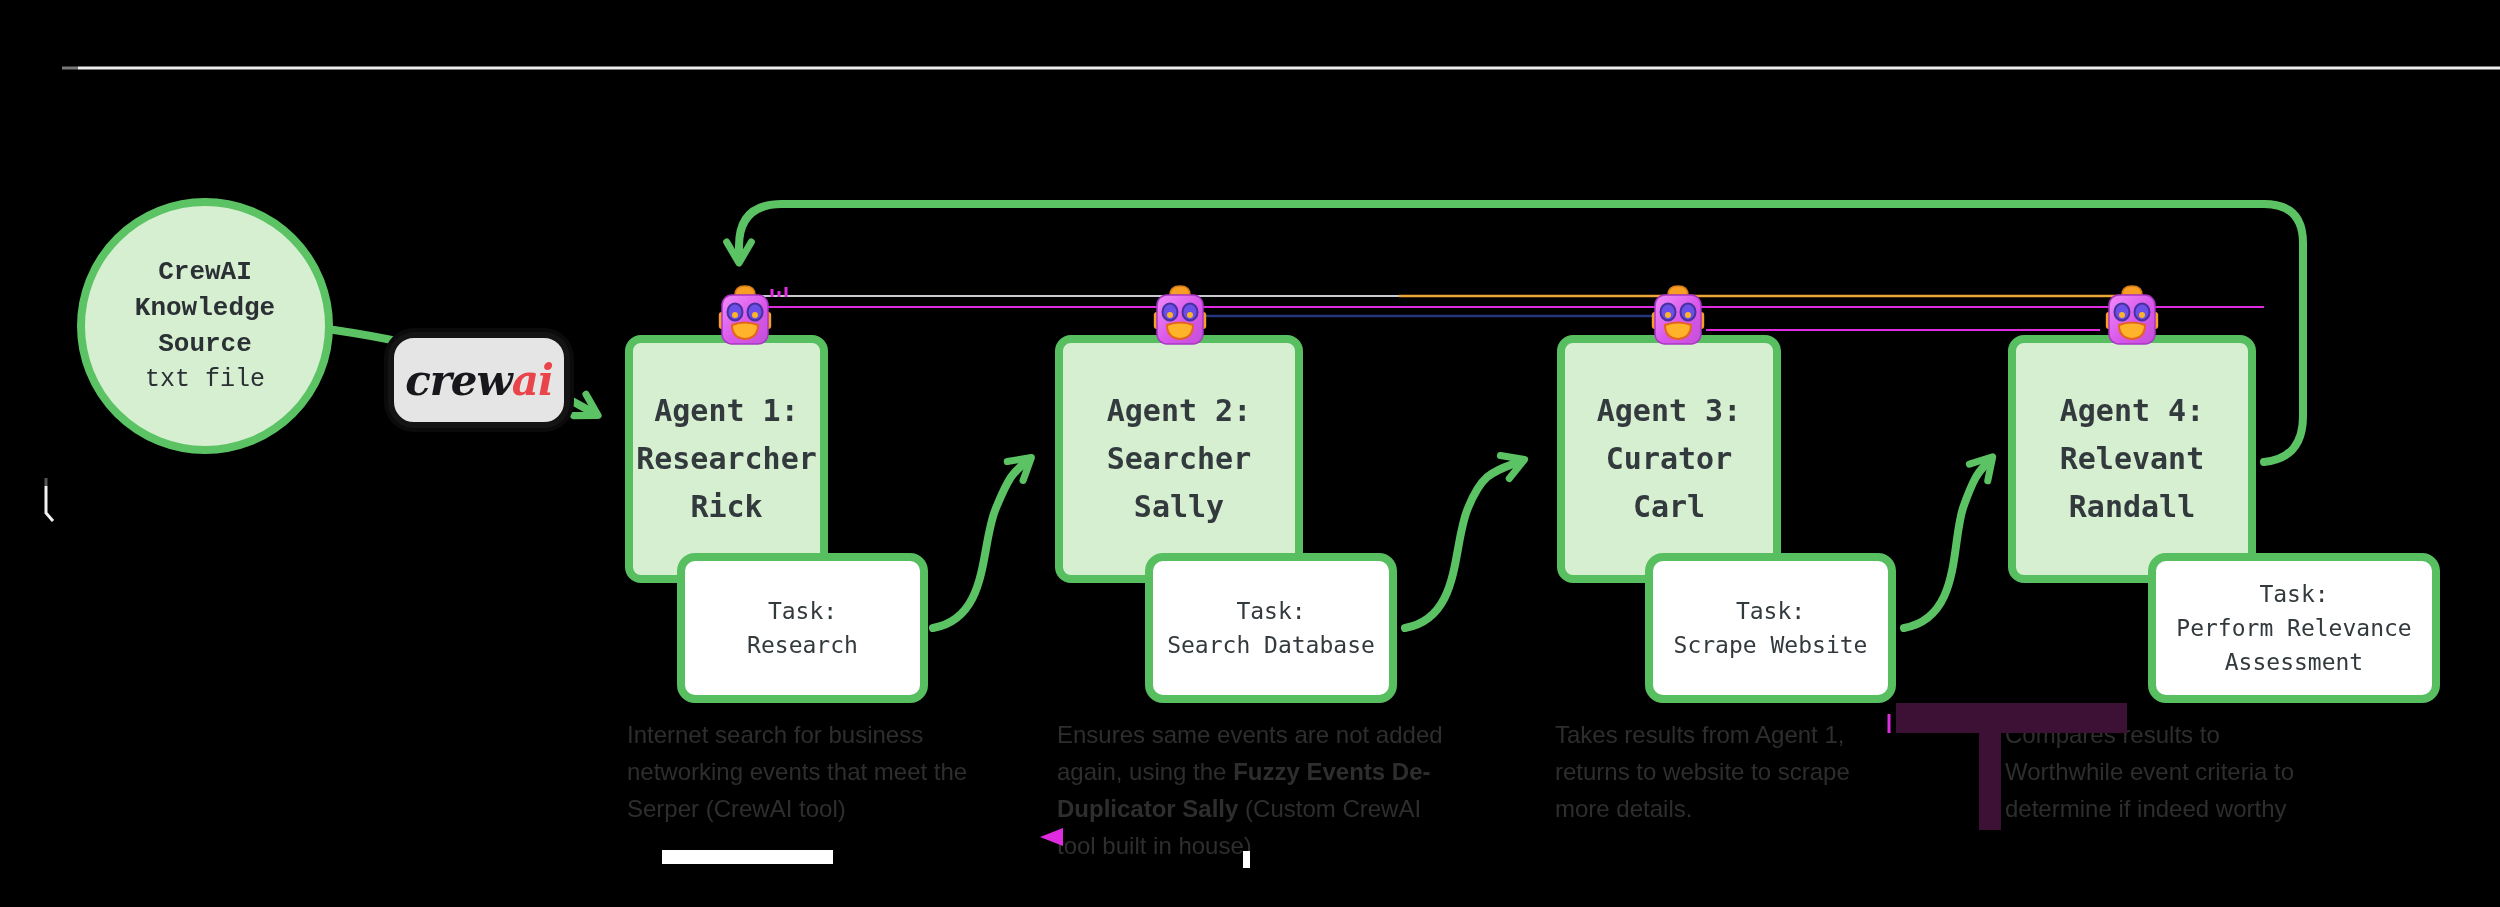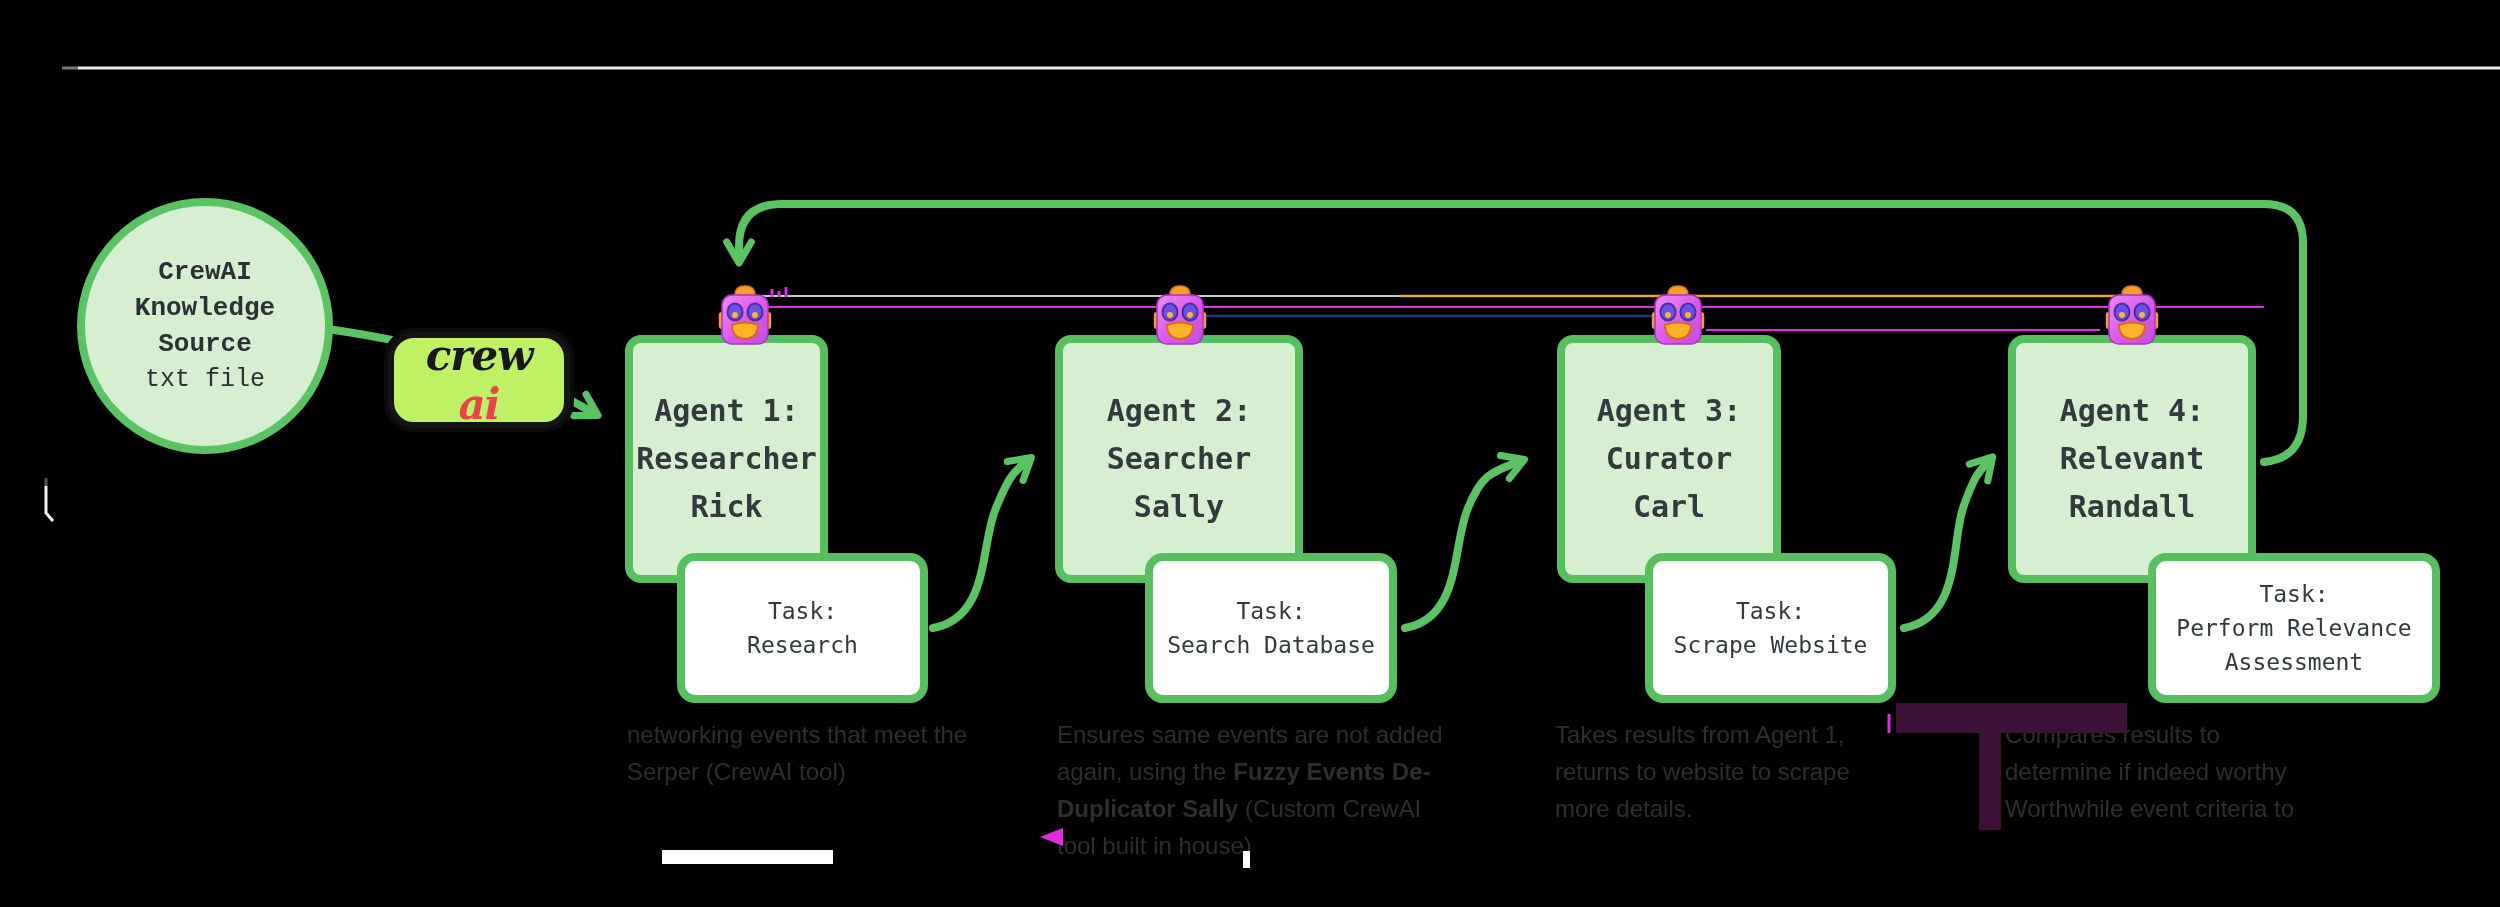--- a/index.html
+++ b/index.html
@@ -30,25 +30,25 @@
     box-sizing:border-box;border:8px solid var(--green);border-radius:50%;
     background:var(--box-fill);display:flex;flex-direction:column;
     align-items:center;justify-content:center;z-index:2;
     color:var(--circle-text);text-align:center;line-height:36px;font-family:Liberation Mono, monospace;
   }
   .source-circle .bold{font-weight:bold;font-size:26px;}
   .source-circle .reg{font-weight:normal;font-size:25px;}
   
   .crewai-logo{
     position:absolute;left:388px;top:332px;width:182px;height:96px;
-    box-sizing:border-box;background:#bef264;border:6px solid #141414;
+    box-sizing:border-box;background:#e5e5e5;border:6px solid #141414;
     border-radius:26px;box-shadow:0 0 0 4px #0b0b0b;
     display:flex;align-items:center;justify-content:center;z-index:5;
     font-family:"DejaVu Serif",serif;font-style:italic;font-weight:900;
-    font-size:42px;letter-spacing:-1px;flex-direction:column;
+    font-size:42px;letter-spacing:-1px;
   }
   .crewai-logo .crew{color:var(--logo-black);}
   .crewai-logo .ai{color:var(--logo-red);}
   
   .agent-box{
     position:absolute;box-sizing:border-box;z-index:2;
     background:var(--box-fill);border:8px solid var(--box-border);
     border-radius:16px;display:flex;flex-direction:column;
     align-items:center;justify-content:center;
     font-family:"DejaVu Sans Mono","Liberation Mono",monospace;
@@ -95,20 +95,21 @@
       <div class="agent-box" style="left: 625px; top: 335px; width: 203px; height: 248px;">
         <div>Agent 1:</div>
         <div>Researcher</div>
         <div>Rick</div>
       </div>
       <div class="task-box" style="left: 677px; top: 553px; width: 251px; height: 150px;">
         <div>Task:</div>
         <div>Research</div>
       </div>
       <div class="agent-desc" style="left: 627px; top: 716px;">
+        <div><span>Internet search for business</span></div>
         <div><span>networking events that meet the</span></div>
         <div><span>Serper (CrewAI tool)</span></div>
       </div>
       <svg class="robot" viewBox="0 0 54 66" style="display: block; left: 718px; top: 281px;">
     <defs>
       <linearGradient id="headGrad" x1="0" y1="0" x2="1" y2="1">
         <stop offset="0" stop-color="#f08bfa"></stop>
         <stop offset="0.55" stop-color="#d958ea"></stop>
         <stop offset="1" stop-color="#c44fd8"></stop>
       </linearGradient>
@@ -193,22 +194,22 @@
         <div>Relevant</div>
         <div>Randall</div>
       </div>
       <div class="task-box" style="left: 2148px; top: 553px; width: 292px; height: 150px;">
         <div>Task:</div>
         <div>Perform Relevance</div>
         <div>Assessment</div>
       </div>
       <div class="agent-desc" style="left: 2005px; top: 716px;">
         <div><span>Compares results to</span></div>
+        <div><span>Worthwhile event criteria to</span></div>
         <div><span>determine if indeed worthy</span></div>
-        <div><span>Worthwhile event criteria to</span></div>
       </div>
       <svg class="robot" viewBox="0 0 54 66" style="display: block; left: 2105px; top: 281px;">
     <defs>
       <linearGradient id="headGrad" x1="0" y1="0" x2="1" y2="1">
         <stop offset="0" stop-color="#f08bfa"></stop>
         <stop offset="0.55" stop-color="#d958ea"></stop>
         <stop offset="1" stop-color="#c44fd8"></stop>
       </linearGradient>
     </defs>
     <path d="M17 14 Q17 5 27 5 Q37 5 37 14 Z" fill="#f79f24" stroke="#d97f16" stroke-width="1.5"></path>

